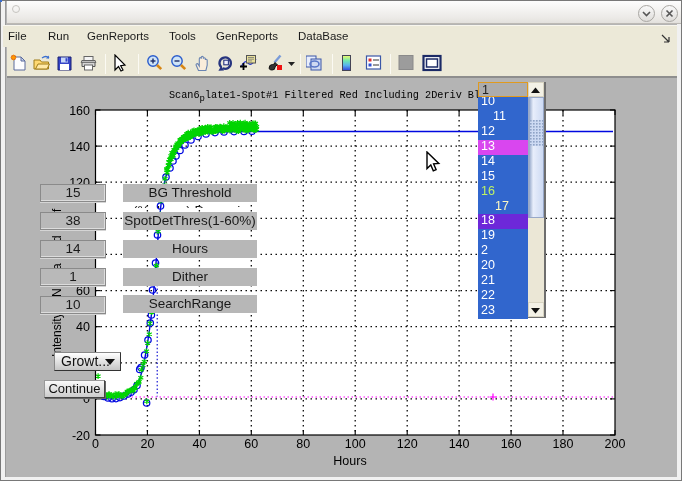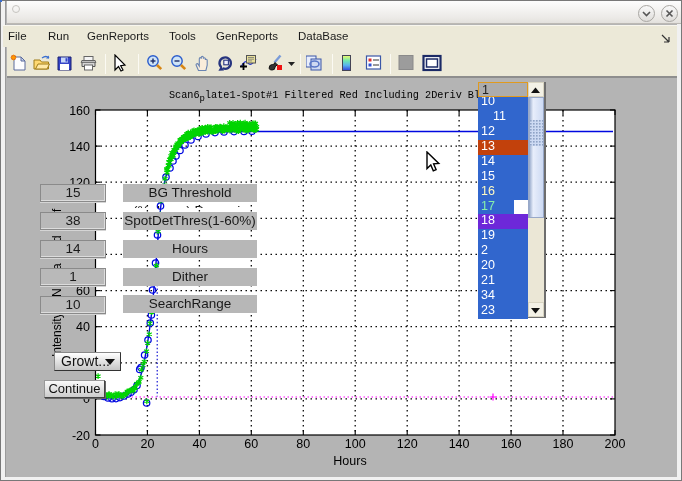--- a/index.html
+++ b/index.html
@@ -578,31 +578,31 @@
       <path d="M0,0 h10 l-5,6 z" fill="#111"></path>
     </svg></div>
 
 <div style="position:absolute;left:44px;top:380px;width:61px;height:18px;background:linear-gradient(#fafafa,#cccccc);border:1px solid #999;border-right-color:#444;border-bottom-color:#444;box-shadow:1px 1px 0 #666;z-index:3;font-size:13px;color:#111;text-align:center;line-height:16px">Continue</div>
 
 <div style="position:absolute;left:478px;top:82px;width:67.5px;height:236px;z-index:5;background:#fff;border-right:2px solid #6e6e6e;border-bottom:1px solid #6e6e6e">
  <div style="position:absolute;left:0;top:0;width:50px;height:14.5px;background:#acacac;border:1px solid #e09a1e;color:#222;z-index:2;font:12.5px 'Liberation Sans';padding-left:3px;line-height:14px">1</div>
 <div style="position:absolute;left:0;top:13.0px;width:50px;height:15px;background:#3166cd;color:#fff;font:12.5px 'Liberation Sans';padding-left:3px;line-height:13.5px">10</div>
 <div style="position:absolute;left:0;top:27.9px;width:50px;height:15px;background:#3166cd;color:#fff;font:12.5px 'Liberation Sans';padding-left:15px;line-height:13.5px">11</div>
 <div style="position:absolute;left:0;top:42.9px;width:50px;height:15px;background:#3166cd;color:#ffffff;font:12.5px 'Liberation Sans';padding-left:3px;line-height:13.5px">12</div>
-<div style="position:absolute;left:0;top:57.8px;width:50px;height:15px;background:#c2410c;color:#fff;font:12.5px 'Liberation Sans';padding-left:3px;line-height:13.5px">13</div>
+<div style="position:absolute;left:0;top:57.8px;width:50px;height:15px;background:#d946ef;color:#fff;font:12.5px 'Liberation Sans';padding-left:3px;line-height:13.5px">13</div>
 <div style="position:absolute;left:0;top:72.7px;width:50px;height:15px;background:#3166cd;color:#fff;font:12.5px 'Liberation Sans';padding-left:3px;line-height:13.5px">14</div>
 <div style="position:absolute;left:0;top:87.7px;width:50px;height:15px;background:#3166cd;color:#fff;font:12.5px 'Liberation Sans';padding-left:3px;line-height:13.5px">15</div>
-<div style="position:absolute;left:0;top:102.6px;width:50px;height:15px;background:#3166cd;color:#fef9c3;font:12.5px 'Liberation Sans';padding-left:3px;line-height:13.5px">16</div>
-<div style="position:absolute;left:0;top:117.5px;width:36px;height:15px;background:#3166cd;color:#86efac;font:12.5px 'Liberation Sans';padding-left:3px;line-height:13.5px">17</div>
+<div style="position:absolute;left:0;top:102.6px;width:50px;height:15px;background:#3166cd;color:#bef264;font:12.5px 'Liberation Sans';padding-left:3px;line-height:13.5px">16</div>
+<div style="position:absolute;left:0;top:117.5px;width:50px;height:15px;background:#3166cd;color:#fef9c3;font:12.5px 'Liberation Sans';padding-left:17px;line-height:13.5px">17</div>
 <div style="position:absolute;left:0;top:132.4px;width:50px;height:15px;background:#6d28d9;color:#fff;font:12.5px 'Liberation Sans';padding-left:3px;line-height:13.5px">18</div>
 <div style="position:absolute;left:0;top:147.4px;width:50px;height:15px;background:#3166cd;color:#fff;font:12.5px 'Liberation Sans';padding-left:3px;line-height:13.5px">19</div>
 <div style="position:absolute;left:0;top:162.3px;width:50px;height:15px;background:#3166cd;color:#fff;font:12.5px 'Liberation Sans';padding-left:3px;line-height:13.5px">2</div>
 <div style="position:absolute;left:0;top:177.2px;width:50px;height:15px;background:#3166cd;color:#fff;font:12.5px 'Liberation Sans';padding-left:3px;line-height:13.5px">20</div>
 <div style="position:absolute;left:0;top:192.2px;width:50px;height:15px;background:#3166cd;color:#fff;font:12.5px 'Liberation Sans';padding-left:3px;line-height:13.5px">21</div>
-<div style="position:absolute;left:0;top:207.1px;width:50px;height:15px;background:#3166cd;color:#fff;font:12.5px 'Liberation Sans';padding-left:3px;line-height:13.5px">34</div>
+<div style="position:absolute;left:0;top:207.1px;width:50px;height:15px;background:#3166cd;color:#fff;font:12.5px 'Liberation Sans';padding-left:3px;line-height:13.5px">22</div>
 <div style="position:absolute;left:0;top:222.0px;width:50px;height:15px;background:#3166cd;color:#fff;font:12.5px 'Liberation Sans';padding-left:3px;line-height:13.5px">23</div>
 
  <div style="position:absolute;left:50px;top:0;width:15.5px;height:235px;background:#ebe7d6">
   <div style="position:absolute;left:0;top:0;width:100%;height:15px;background:#f3f1e6;border:1px solid #d8d4c2">
     <svg width="13" height="13">
           <path d="M2,9 L6.5,3.5 L11,9 z" fill="#111"></path>
         </svg></div>
   <div style="position:absolute;left:0;top:15px;width:100%;height:121px;background:linear-gradient(90deg,#8fa3c6,#e8eefb 30%,#cddaf3);border:1px solid #98a8c8">
     <svg width="13" height="26" style="position:absolute;left:1px;top:22px">
           <rect width="13" height="26" fill="#cddaf3"></rect>

